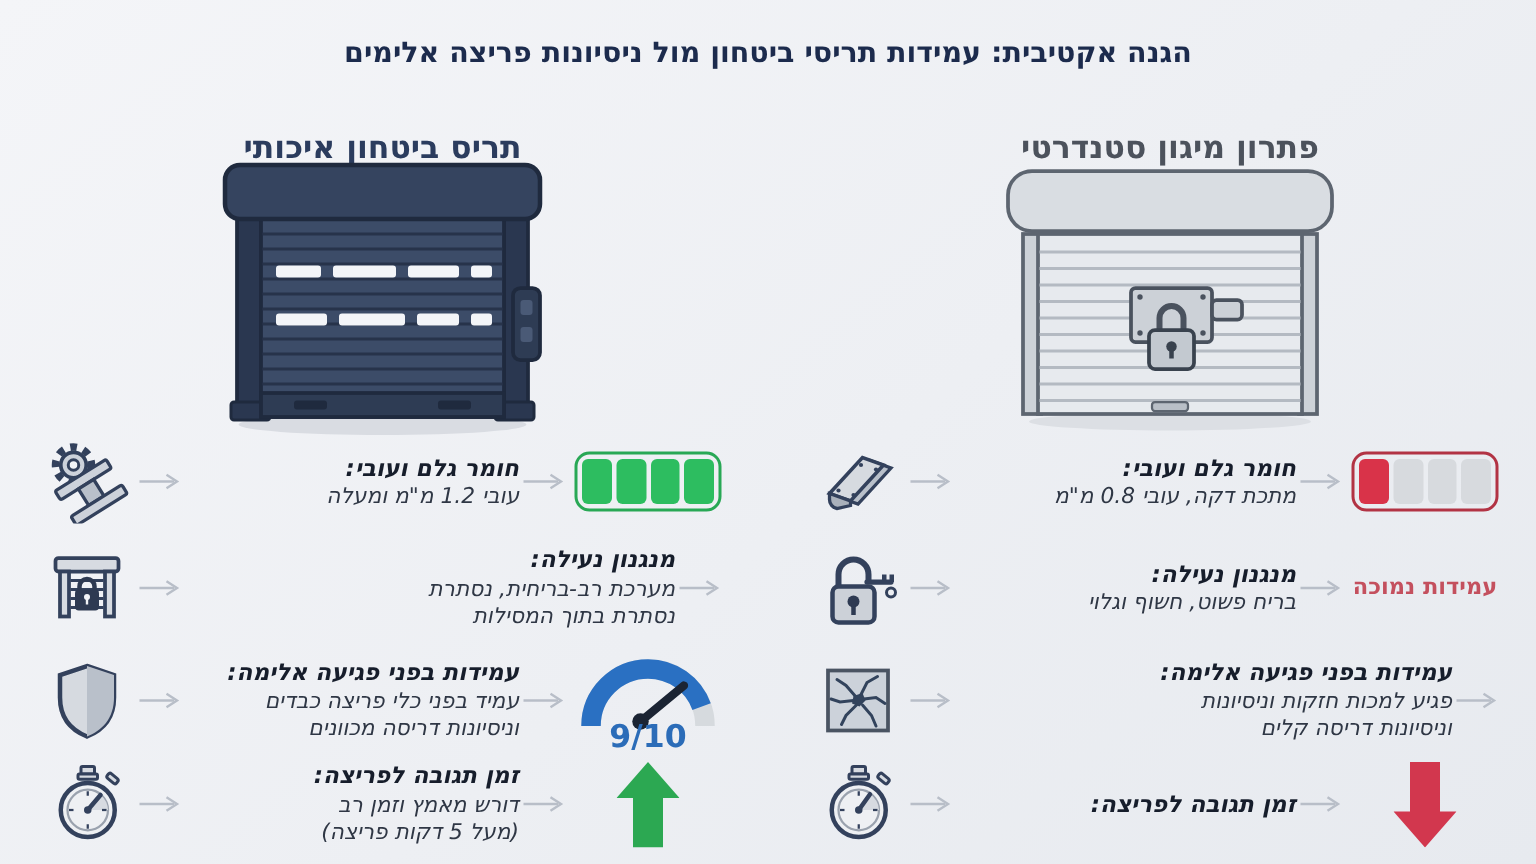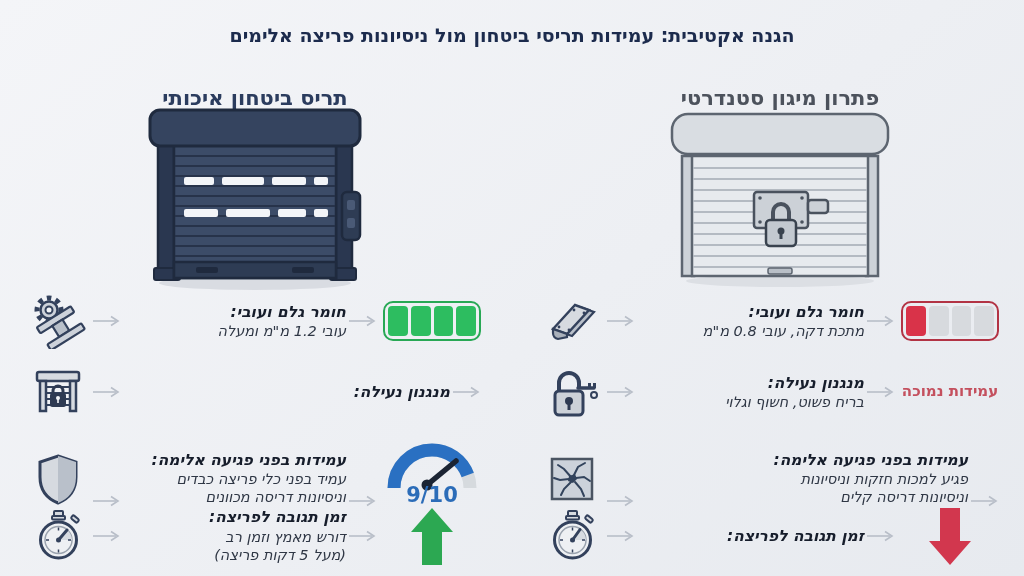--- a/index.html
+++ b/index.html
@@ -13,21 +13,21 @@
   .col-header.quality{left:105px;color:#2b3c5e;}
   .col-header.standard{left:630px;color:#4c525c;}
   .shutter{position:absolute;}
   .shutter.dark{left:142px;top:104px;}
   .shutter.light{left:668px;top:110px;}
   .row{position:absolute;display:flex;align-items:center;}
   .row.qcol{left:26px;width:458px;}
   .row.scol{left:540px;width:462px;}
   .r1{top:288px;height:66px;}
   .r2{top:356px;height:72px;}
-  .r3{top:427px;height:80px;align-items:flex-end;}
+  .r3{top:427px;height:80px;}
   .r4{top:502px;height:68px;}
   .icon-cell{width:64px;flex:none;display:flex;justify-content:center;align-items:center;}
   .conn{width:34px;flex:none;display:flex;justify-content:center;}
   .textblock{flex:1;direction:rtl;text-align:right;padding-left:4px;font-style:italic;}
   .row-title{font-size:15.5px;font-weight:bold;color:#161d2b;line-height:1.3;}
   .row-desc{font-size:14.5px;color:#2f3745;line-height:1.28;white-space:pre-line;}
   .ind{width:104px;flex:none;display:flex;flex-direction:column;align-items:center;justify-content:center;}
   .battery{display:flex;gap:3px;padding:3px;border-radius:10px;width:88px;height:30px;}
   .battery.good{border:2.5px solid #28a855;}
   .battery.bad{border:2.5px solid #b23344;}
@@ -180,20 +180,22 @@
       </svg>
     </div>
     <div class="conn">
       <svg width="30" height="12" viewBox="0 0 30 12">
           <line x1="1" y1="6" x2="24" y2="6" stroke="#b8bec8" stroke-width="1.6"></line>
           <polyline points="19,1.5 26,6 19,10.5" fill="none" stroke="#b8bec8" stroke-width="1.6"></polyline>
         </svg>
     </div>
     <div class="textblock">
       <div class="row-title">מנגנון נעילה:</div>
+      <div class="row-desc">מערכת רב-בריחית, נסתרת
+נסתרת בתוך המסילות</div>
     </div>
     <div class="conn">
       <svg width="30" height="12" viewBox="0 0 30 12">
           <line x1="1" y1="6" x2="24" y2="6" stroke="#b8bec8" stroke-width="1.6"></line>
           <polyline points="19,1.5 26,6 19,10.5" fill="none" stroke="#b8bec8" stroke-width="1.6"></polyline>
         </svg>
     </div>
   </div>
 
   <div class="row qcol r3">

